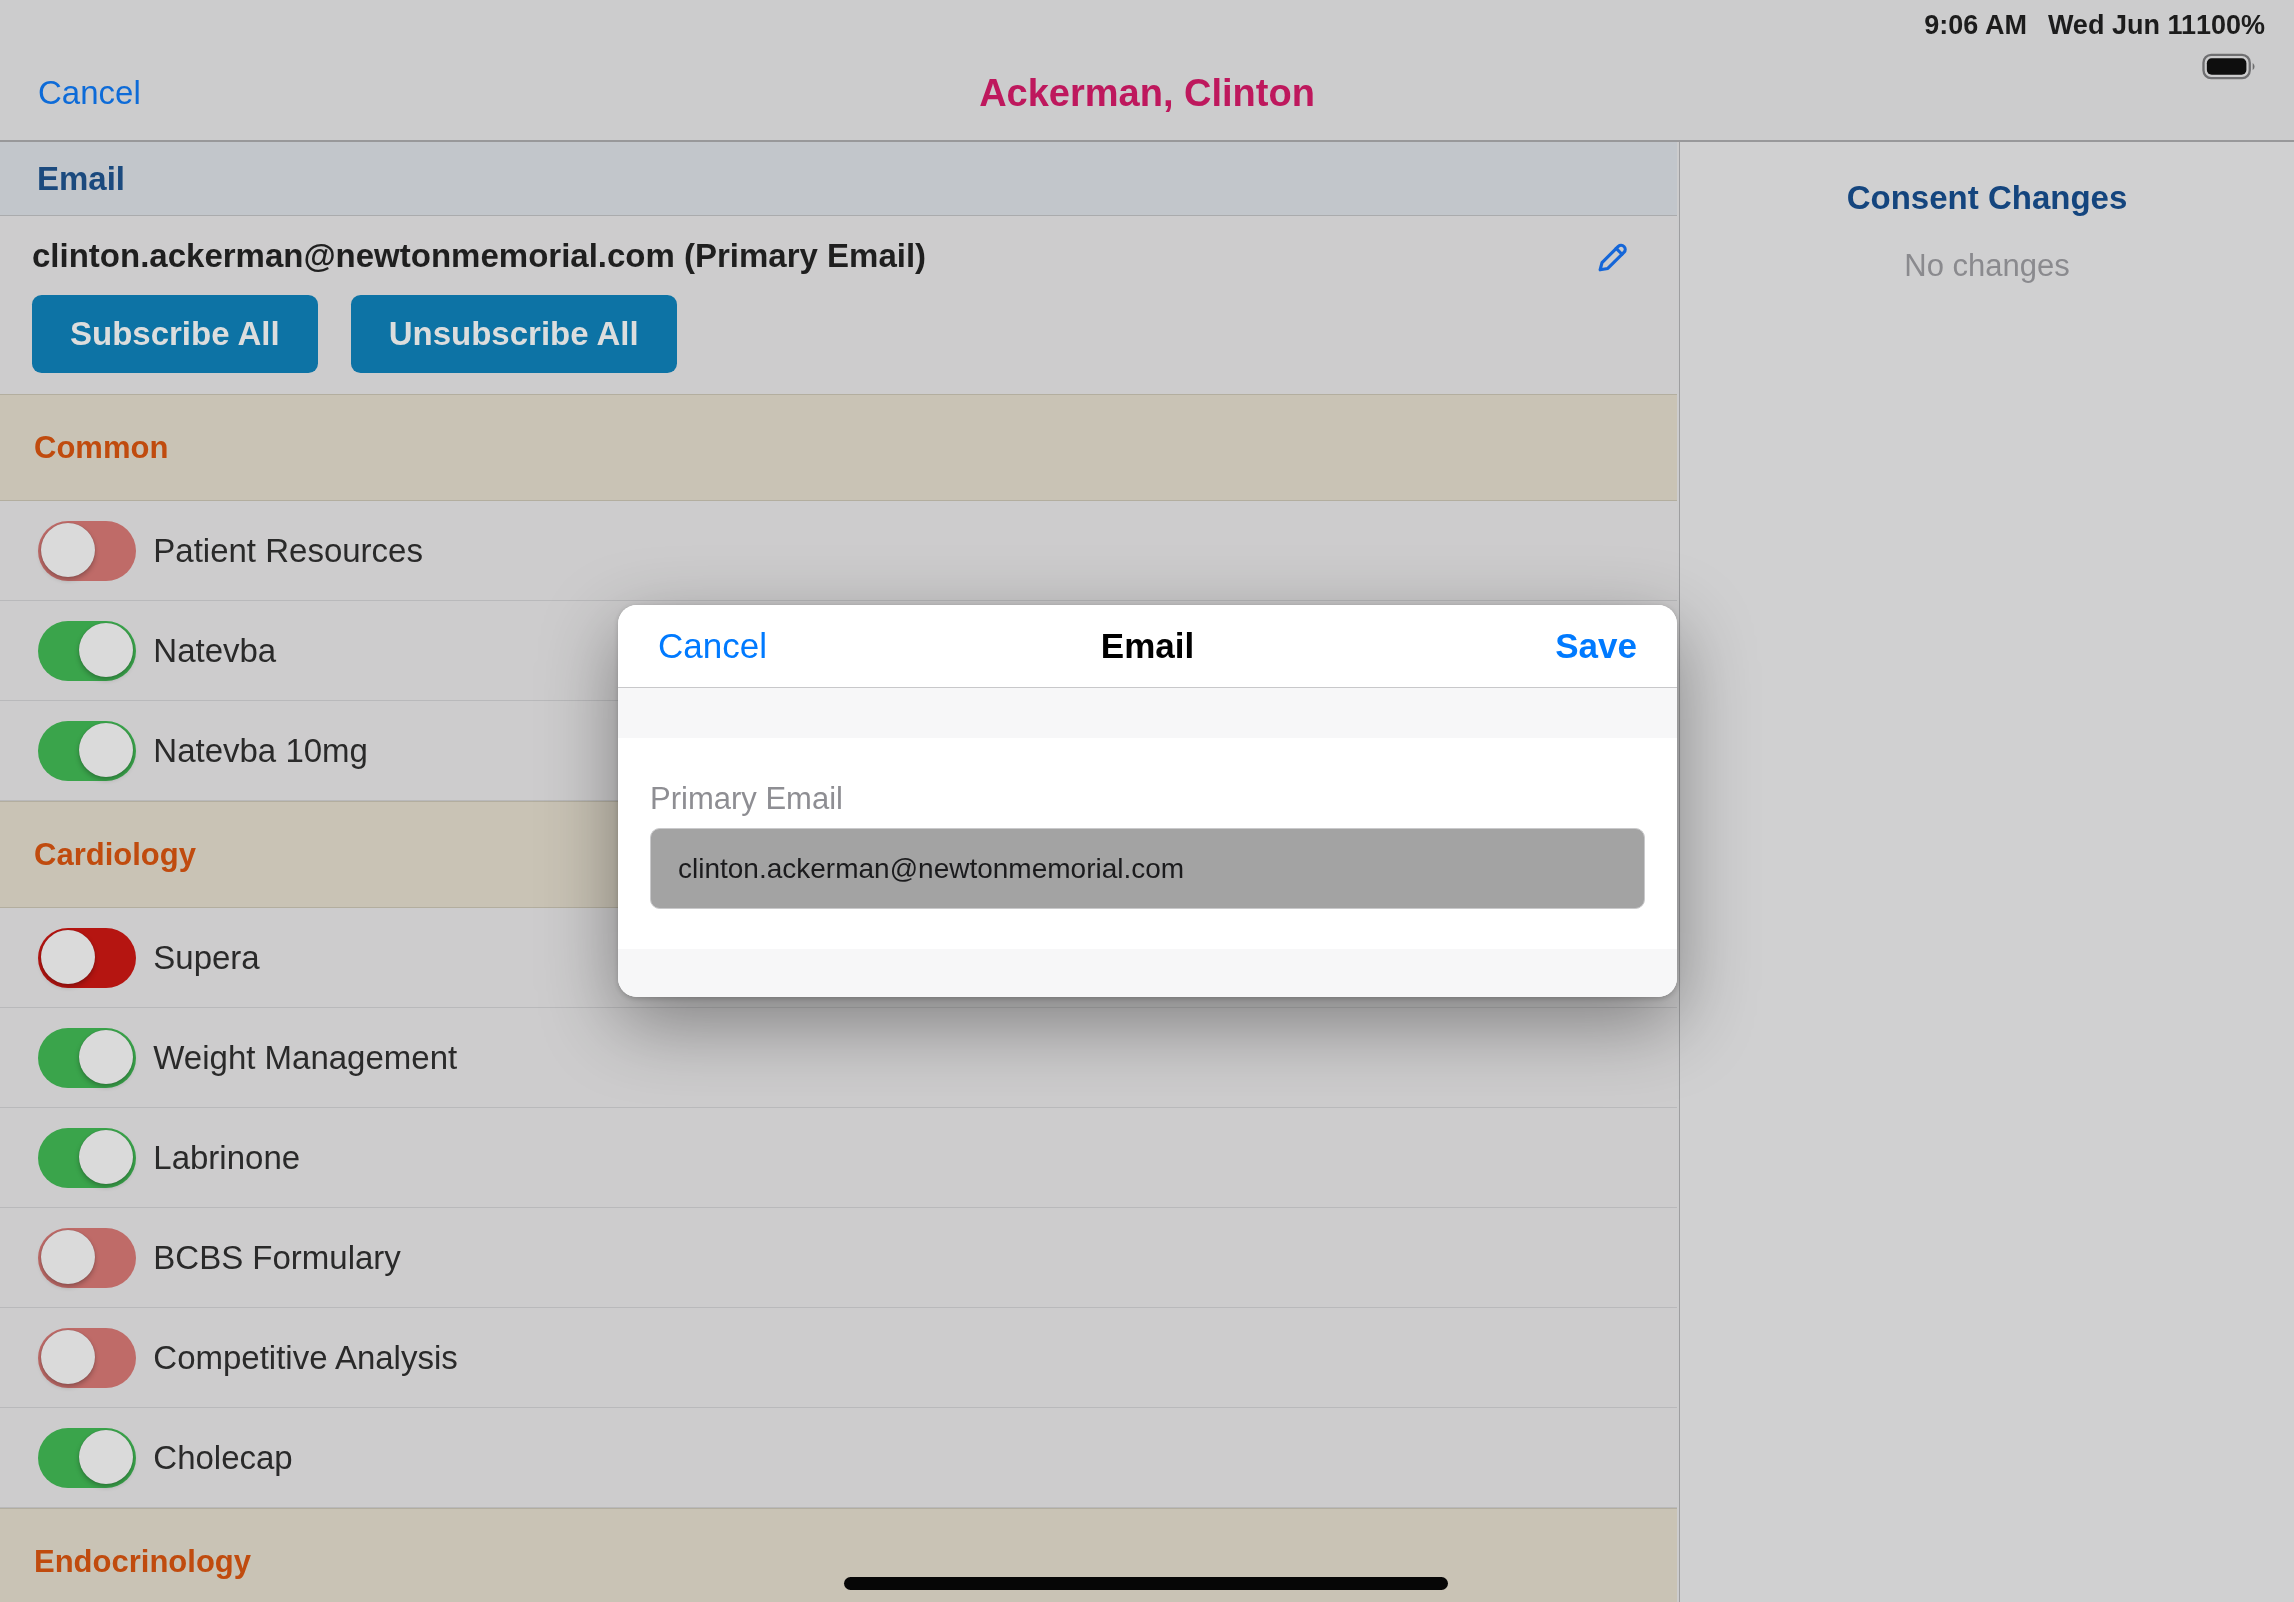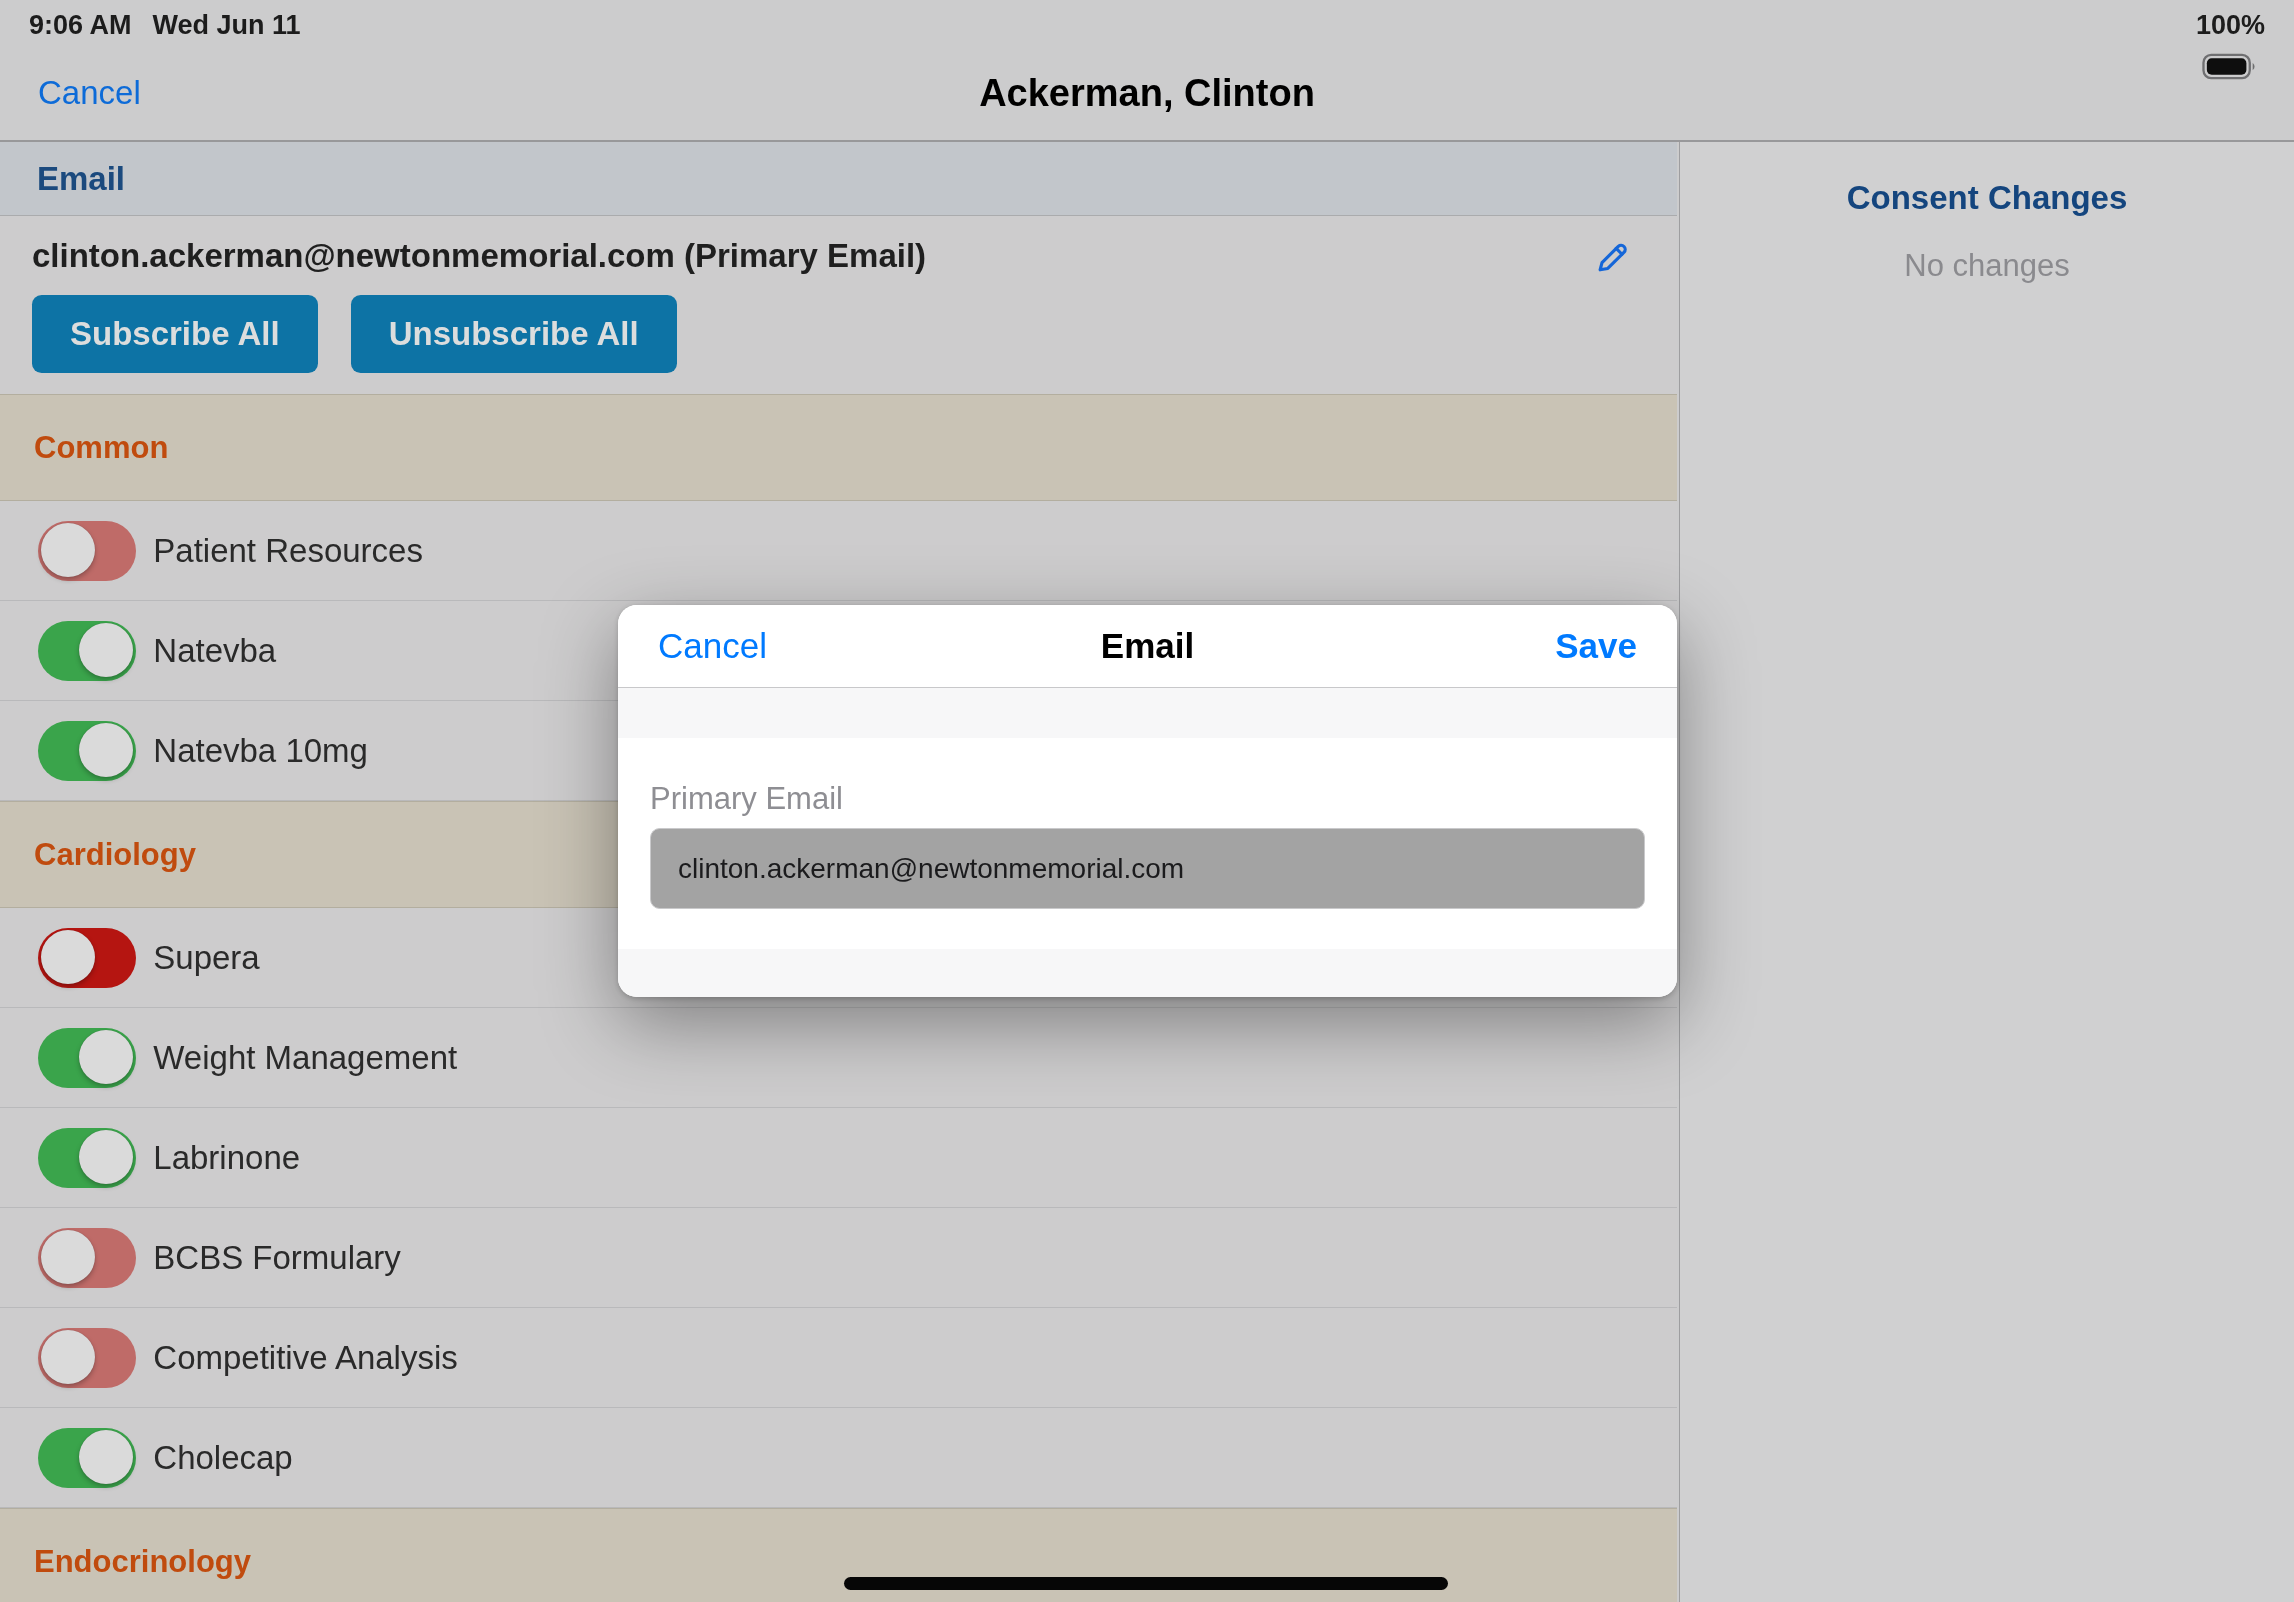--- a/index.html
+++ b/index.html
@@ -1,28 +1,28 @@
 <!DOCTYPE html>
 <html style="--accent-blue: #0d6bd8; --modal-blue: #007aff; --header-blue: #1b4a7e; --header-blue2: #14457e; --section-orange: #c04b0e; --button-blue: #0d73a5; --toggle-green: #3aa44b; --toggle-red-muted: #bf6b68; --toggle-red: #b51511;"><head>
 <meta charset="utf-8">
 <style>
   html,body{margin:0;padding:0;}
   body{font-family:"Liberation Sans", sans-serif; -webkit-font-smoothing:antialiased;}
   .screen{position:relative;width:2294px;height:1602px;background:#cccccd;overflow:hidden;}
 
   
-  .status-bar{position:absolute;left:0;top:0;width:100%;height:46px;display:flex;align-items:center;justify-content:space-between;padding:0 29px;box-sizing:border-box;color:#1c1c1c;}
+  .status-bar{position:absolute;left:0;top:0;width:100%;height:46px;display:flex;align-items:center;justify-content:flex-end;padding:0 29px;box-sizing:border-box;color:#1c1c1c;}
   .status-left{display:flex;gap:21px;font-size:27px;font-weight:600;padding-top:5.8px;}
   .status-right{display:flex;align-items:center;gap:11.5px;font-size:27px;font-weight:600;padding-top:5.8px;flex-direction:column;}
   .status-right svg{display:block;}
 
   
   .nav-bar{position:absolute;left:0;top:46px;width:100%;height:94px;}
   .nav-cancel{position:absolute;left:38px;top:50%;transform:translateY(-50%);font-size:33px;color:var(--accent-blue);cursor:pointer;}
-  .nav-title{position:absolute;left:50%;top:50%;transform:translate(-50%,-50%);font-size:38px;font-weight:600;color:#000000;white-space:nowrap;}
+  .nav-title{position:absolute;left:50%;top:50%;transform:translate(-50%,-50%);font-size:38px;font-weight:600;color:#be185d;white-space:nowrap;}
   .top-hairline{position:absolute;left:0;top:140px;width:100%;height:1.9px;background:#98989a;}
 
   
   .main-panel{position:absolute;left:0;top:142px;width:1677px;height:1460px;background:#cdcccd;overflow:hidden;}
   .email-band{height:74px;background:#c2c6cb;display:flex;align-items:center;border-bottom:1.9px solid #aaabad;box-sizing:border-box;}
   .email-band-title{padding-left:37px;font-size:33px;font-weight:700;color:var(--header-blue);}
   .email-row{position:relative;height:79px;display:flex;align-items:center;}
   .email-row-text{padding-left:32px;font-size:33px;font-weight:700;color:#1f1f1f;}
   .edit-btn{position:absolute;right:44px;top:50%;transform:translateY(-50%);width:42px;height:42px;cursor:pointer;}
   .buttons-block{height:99px;display:flex;gap:33px;padding-left:32px;align-items:flex-start;}

